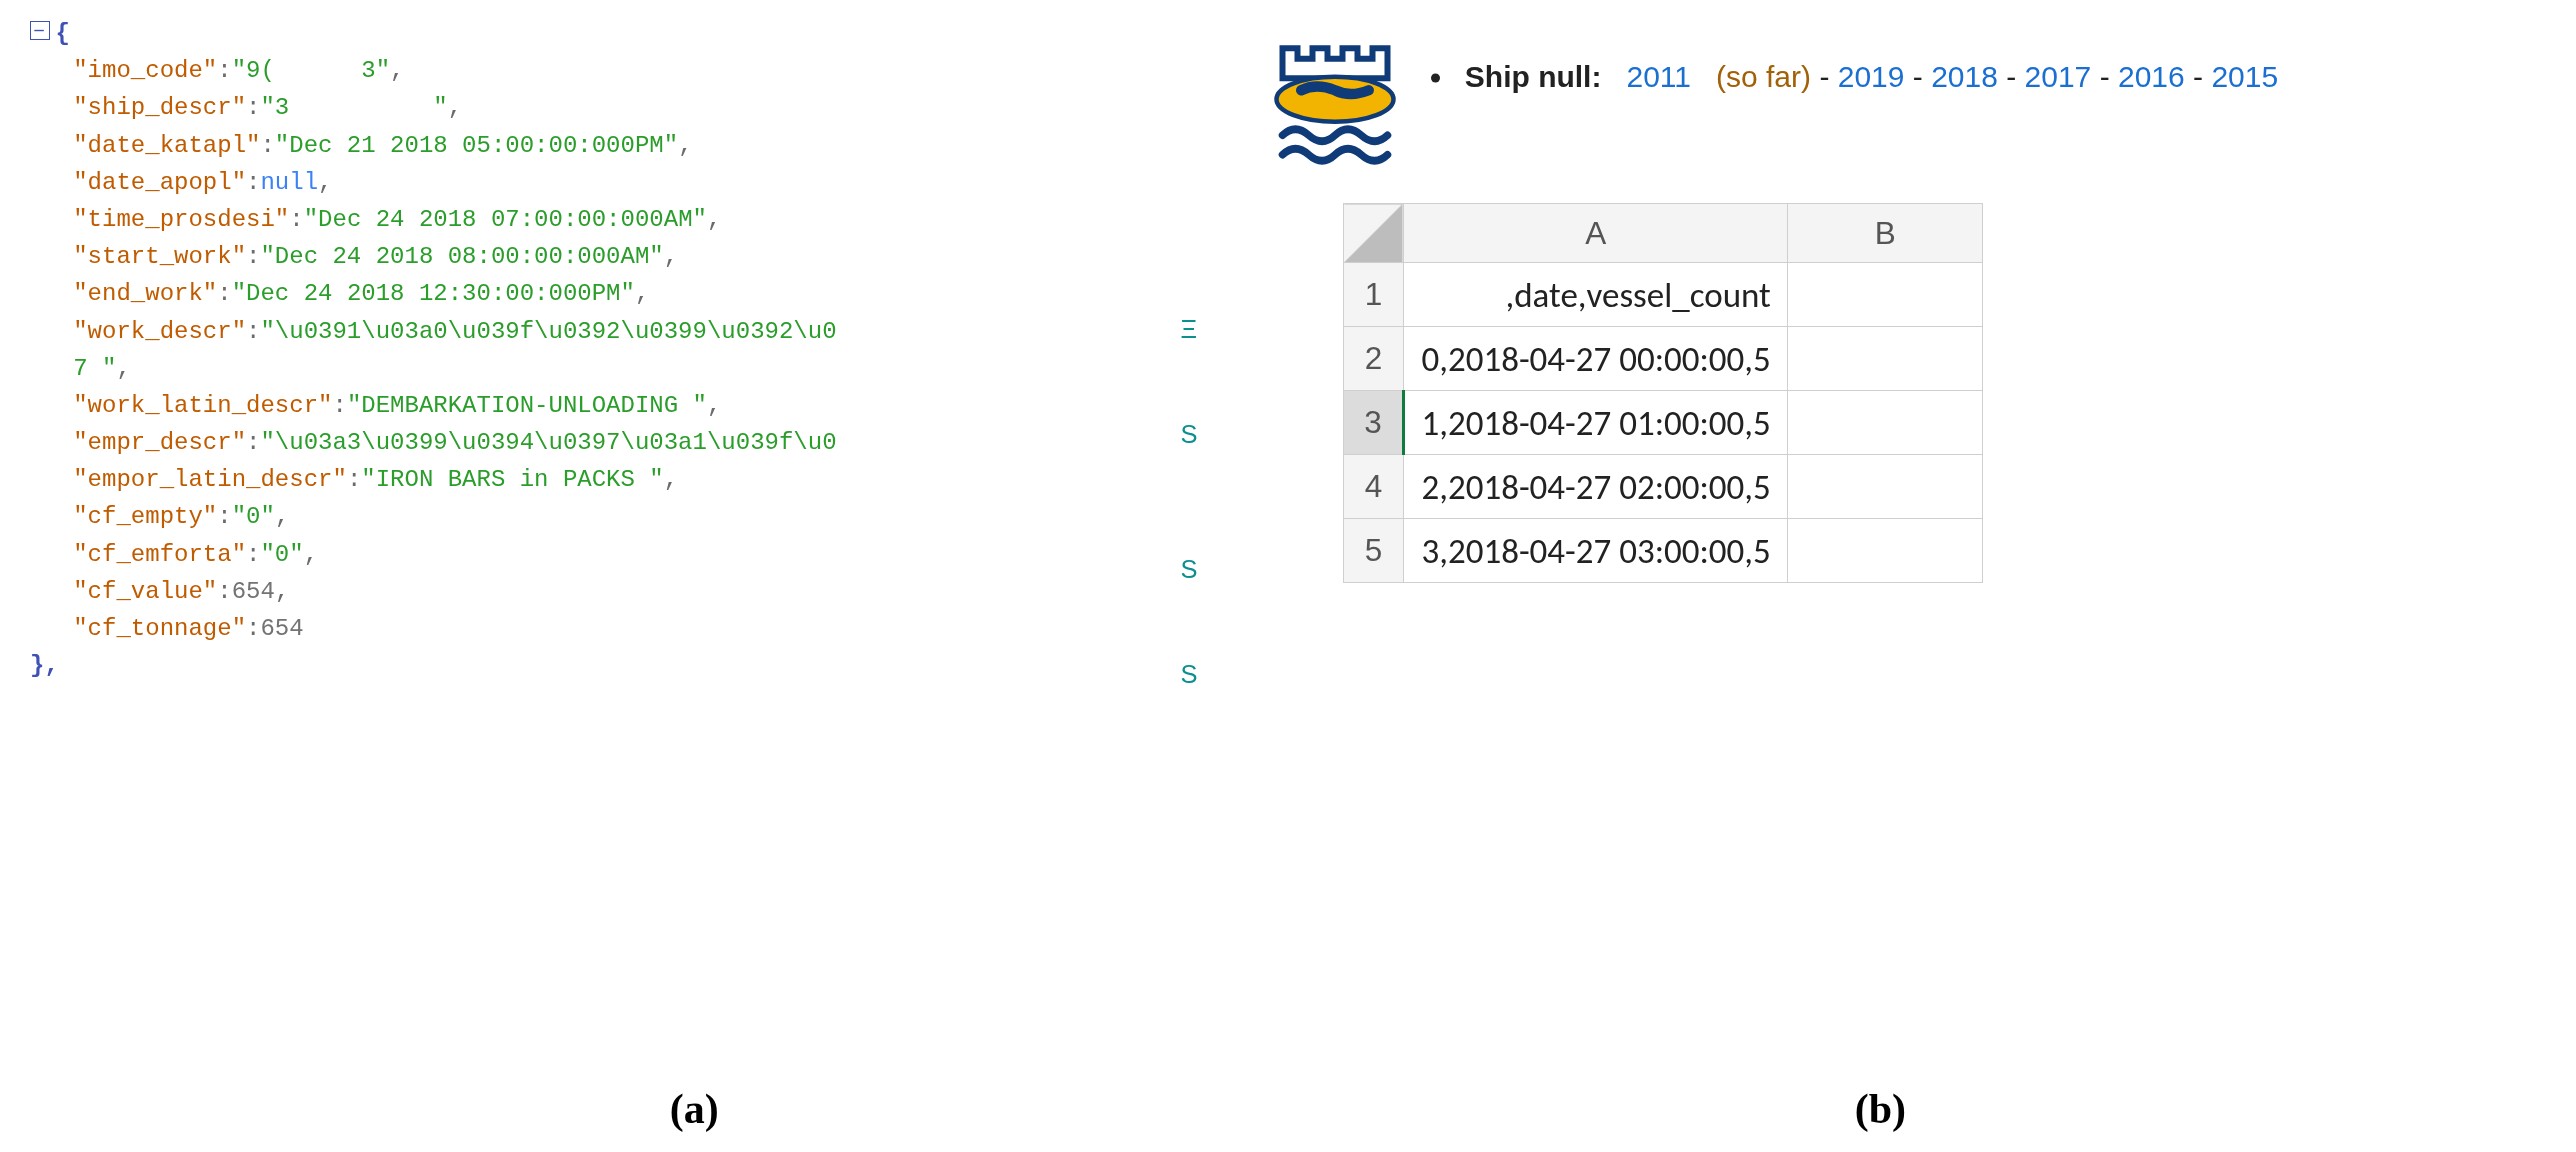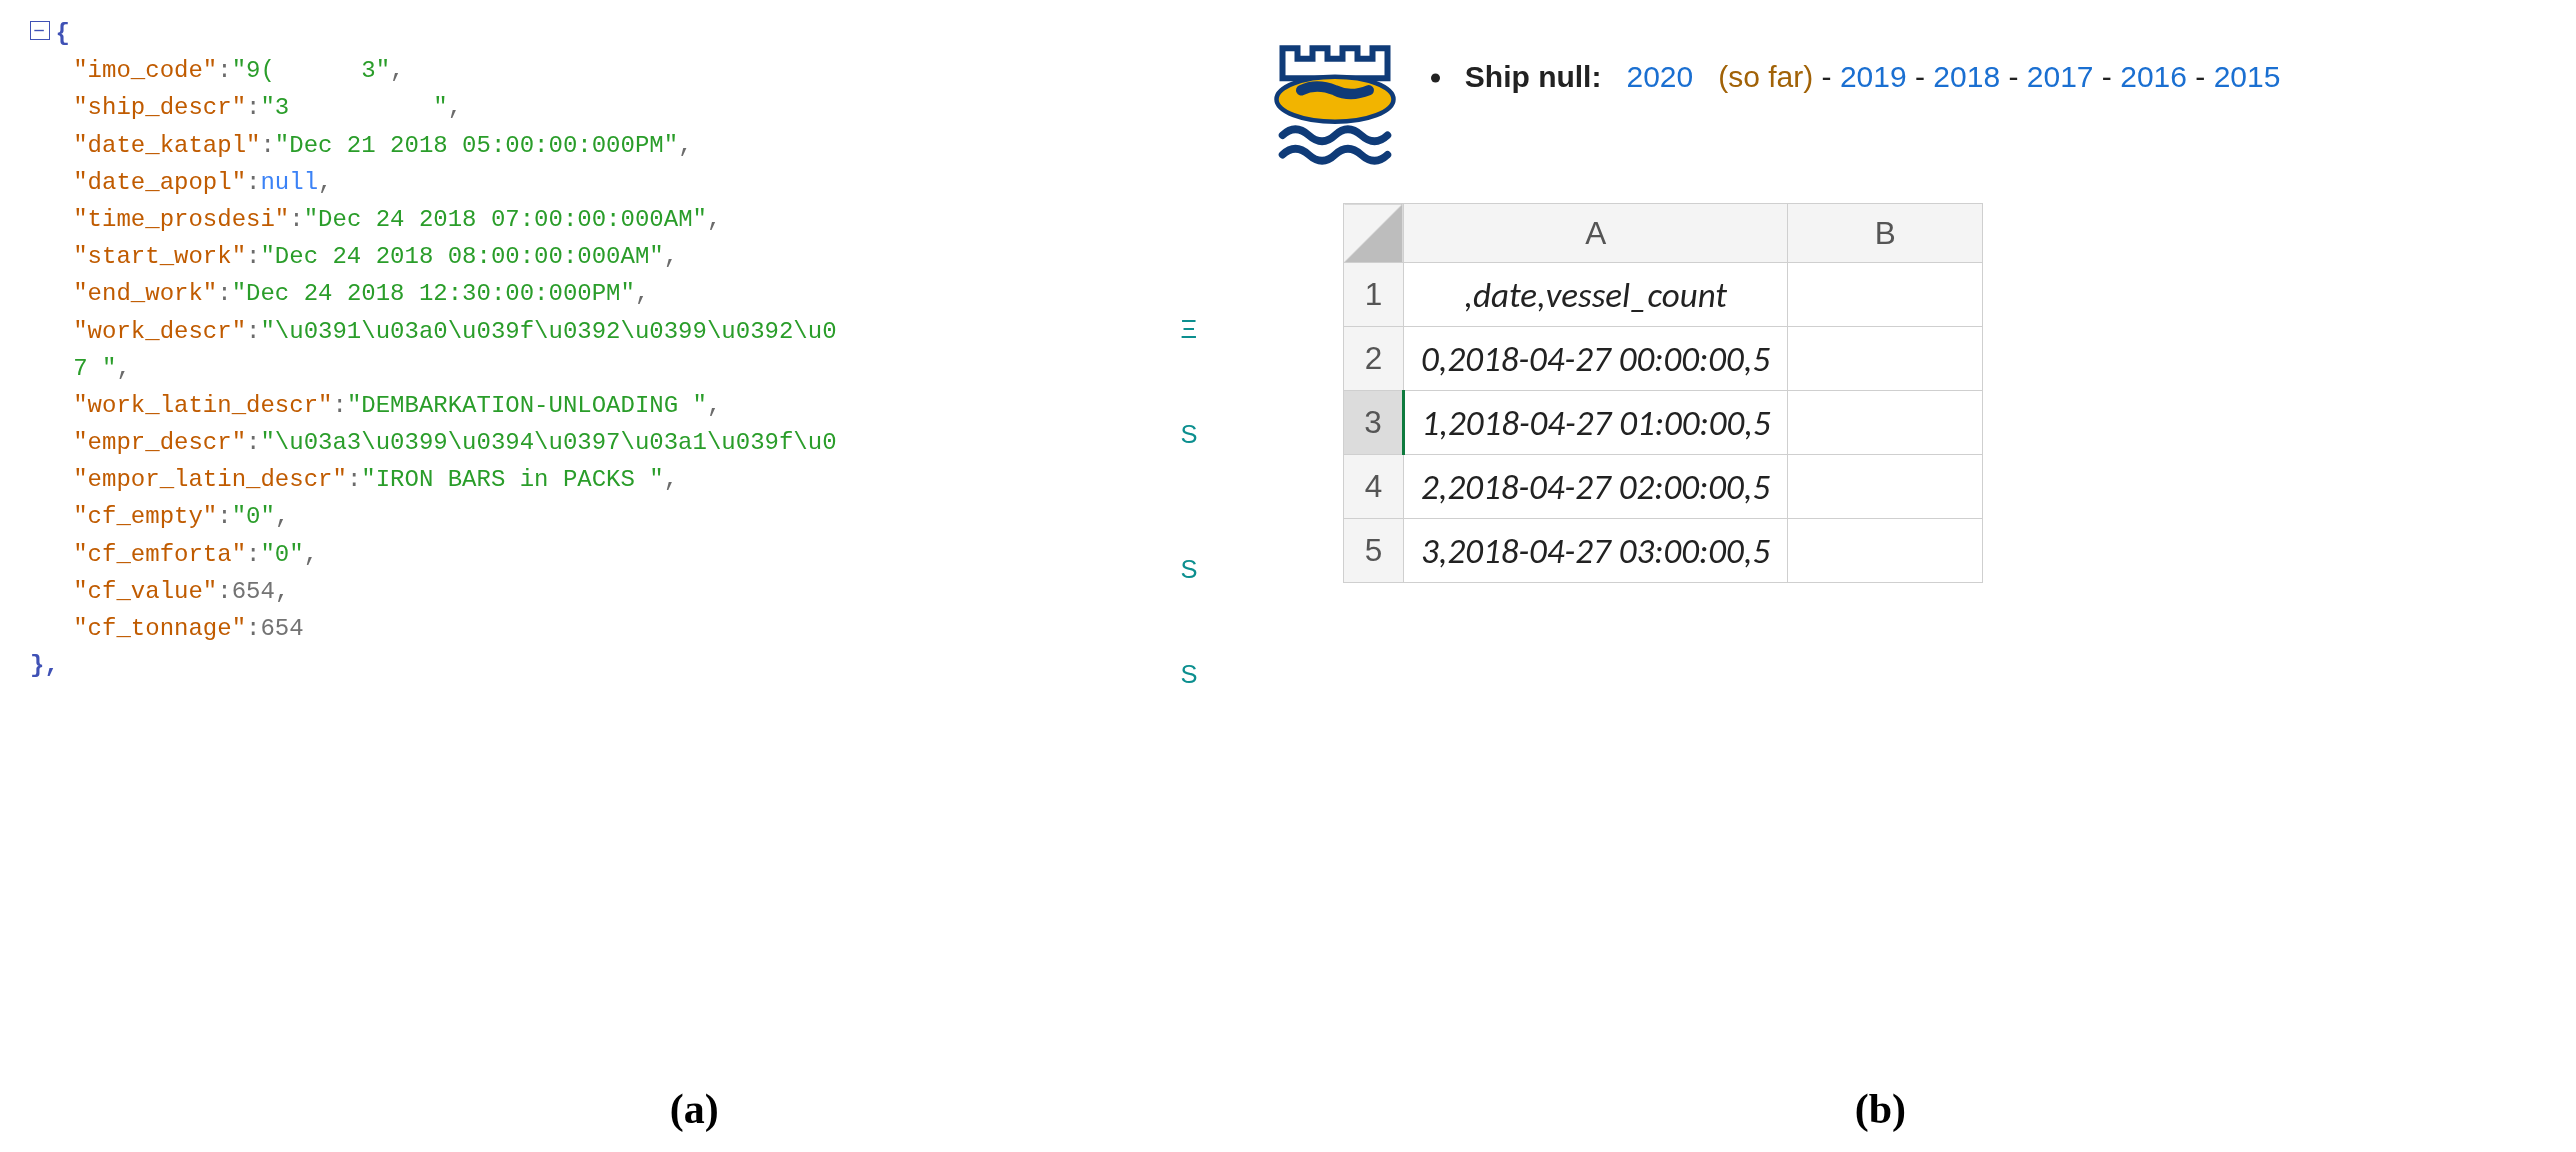--- a/index.html
+++ b/index.html
@@ -127,24 +127,23 @@
     font-size: 31.5px;
     color: #555;
     padding: 10.5px 7.5px;
   }
   .sheet .rowhdr.selected {
     background: #dcdcdc;
     border-right: 3px solid #0f7b3e;
   }
   .sheet td.cell {
     padding: 10.5px 16.5px;
-    text-align: center;
+    text-align: right;
     min-width: 360px;
     font-family: Calibri, Arial, sans-serif;
-    font-style: italic;
   }
   .sheet td.cellB {
     min-width: 195px;
   }
   
   .caption {
     position: absolute;
     bottom: 19.5px;
     font-family: "Palatino Linotype", "Book Antiqua", Palatino, serif;
     font-size: 42px;
@@ -201,21 +200,21 @@
             <path d="M55 60 q20 -10 45 0 q20 10 45 0" fill="none" stroke="#0f3b78" stroke-width="14" stroke-linecap="round"></path>
 
             <path d="M30 120 q17 -16 35 0 t35 0 t35 0 t35 0" fill="none" stroke="#0f3b78" stroke-width="10" stroke-linecap="round"></path>
             <path d="M30 146 q17 -16 35 0 t35 0 t35 0 t35 0" fill="none" stroke="#0f3b78" stroke-width="10" stroke-linecap="round"></path>
           </svg>
         </div>
         <div class="shipcalls">
            <span class="bullet"></span>
            <span class="label">Ship null:</span>
            <span>&nbsp;</span>
-           <span class="link">2020</span>
+           <span class="link">2011</span>
            <span>&nbsp;</span>
            <span class="paren">(so far)</span>
            <span id="year-links"><span class="dash"> - </span><span class="link">2019</span><span class="dash"> - </span><span class="link">2018</span><span class="dash"> - </span><span class="link">2017</span><span class="dash"> - </span><span class="link">2016</span><span class="dash"> - </span><span class="link">2015</span></span>
         </div>
      </div>
 
      <span class="tick-left" style="top:315px">Ξ</span>
      <span class="tick-left" style="top:420px">S</span>
      <span class="tick-left" style="top:555px">S</span>
      <span class="tick-left" style="top:660px">S</span>

